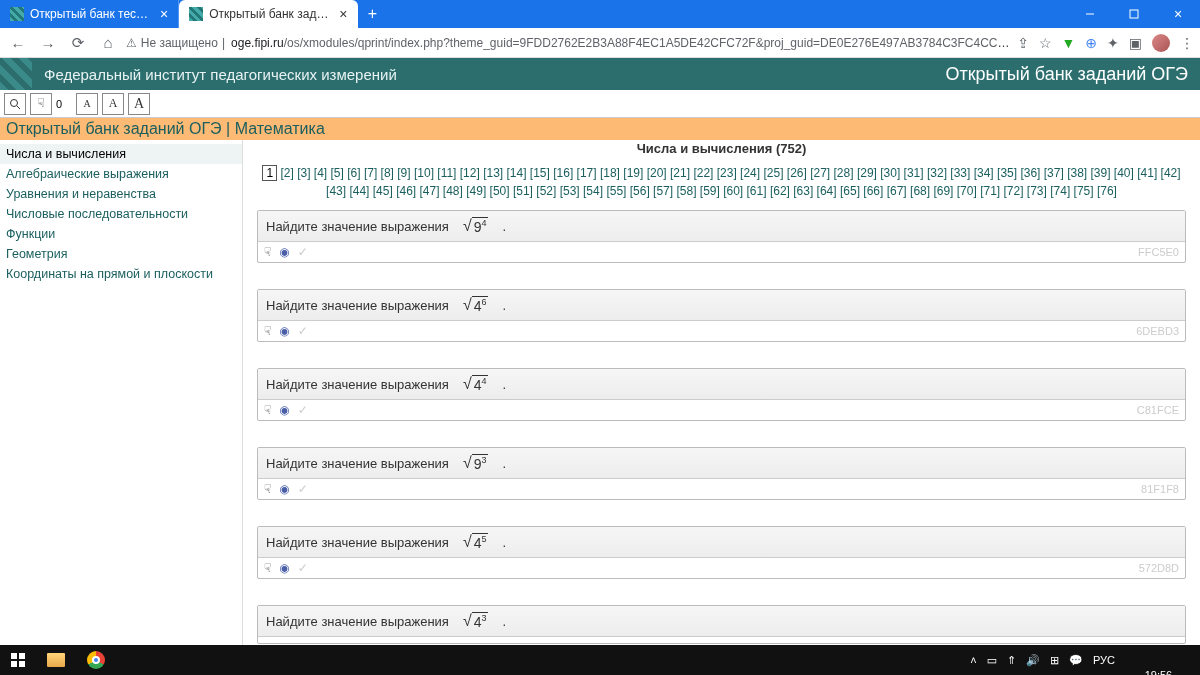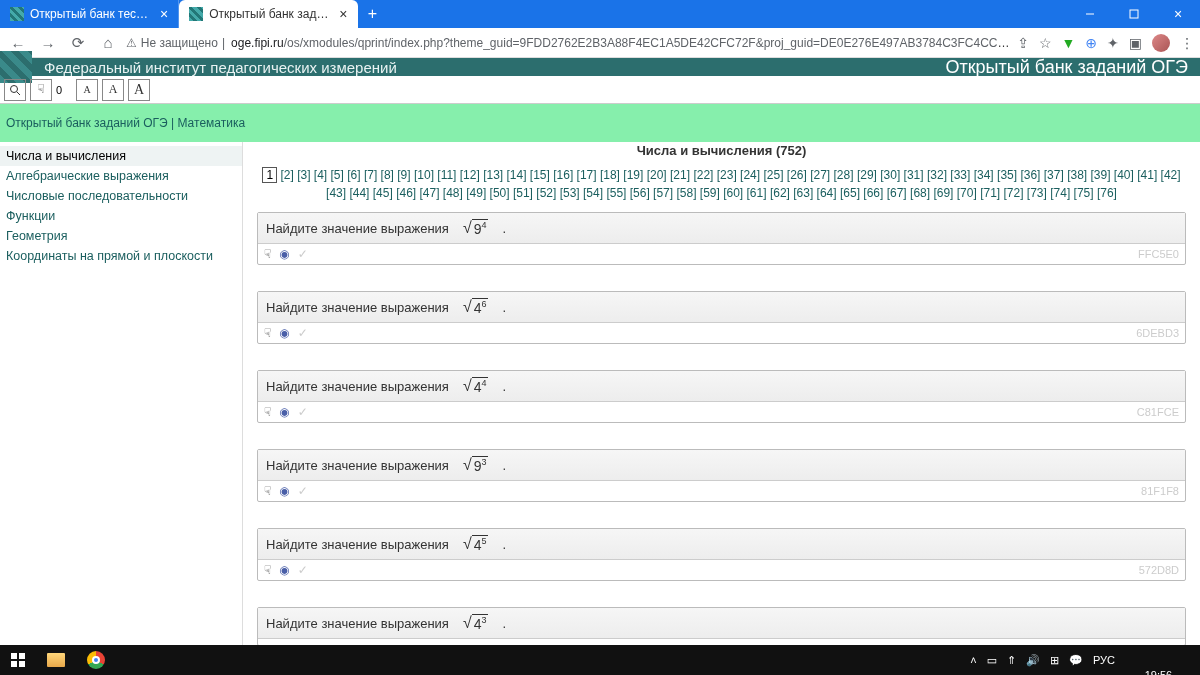--- a/index.html
+++ b/index.html
@@ -19,30 +19,30 @@
   .addrbar { height: 30px; background:#fff; border-bottom:1px solid #ddd; display:flex; align-items:center; padding:0 6px; gap:6px; }
   .navbtn { width:24px; height:24px; display:flex; align-items:center; justify-content:center; color:#5f6368; font-size:15px; }
   .warn { font-size:12px; color:#5f6368; display:flex; align-items:center; gap:4px; }
   .url { font-size:12px; color:#333; flex:1; white-space:nowrap; overflow:hidden; text-overflow:ellipsis; }
   .url .host { color:#202124; }
   .url .path { color:#5f6368; }
   .ext-icons { display:flex; gap:10px; align-items:center; color:#5f6368; font-size:14px; }
   .ext-icons span { display:inline-block; }
 
   
-  .siteheader { height: 18px; background:#2c6e6e; color:#fff; display:flex; align-items:center; }
+  .siteheader { height: 32px; background:#2c6e6e; color:#fff; display:flex; align-items:center; }
   .logo-sq { width:32px; height:32px; background:repeating-linear-gradient(45deg,#3a8a8a 0 6px,#2c6e6e 6px 12px); }
   .institute { padding:0 12px; font-size:15px; color:#e8f2f2; }
   .banktitle { margin-left:auto; padding:0 12px; font-size:18px; color:#fff; }
 
   .toolbar { height:28px; background:#fff; border-bottom:1px solid #ccc; display:flex; align-items:center; padding:0 4px; gap:4px; }
   .tbtn { border:1px solid #888; width:22px; height:22px; display:flex; align-items:center; justify-content:center; font-size:12px; color:#333; font-family:serif; }
   .sep { width:6px; }
 
-  .breadcrumb { height:38px; background:#86efac; display:flex; align-items:center; padding:0 6px; font-size:12px; color:#1a5e5e; }
+  .breadcrumb { height:22px; background:#fdba74; display:flex; align-items:center; padding:0 6px; font-size:16px; color:#1a5e5e; }
 
   
   .content { display:flex; height: calc(675px - 28px - 30px - 32px - 28px - 22px - 30px); }
   .sidebar { width:243px; border-right:1px solid #ddd; padding:4px 0; }
   .sidebar a { display:block; padding:3px 6px; font-size:12.5px; color:#1a5e5e; text-decoration:none; }
   .sidebar a.active { background:#eef3f3; color:#000; }
   .main { flex:1; padding:1px 14px; overflow:hidden; }
 
   .sectitle { text-align:center; font-size:13px; font-weight:bold; color:#333; margin-bottom:8px; }
 
@@ -146,20 +146,21 @@
 </div>
 
 <div class="breadcrumb">
   <span>Открытый банк заданий ОГЭ | Математика</span>
 </div>
 
 <div class="content">
   <div class="sidebar" id="sidebar">
       <a class="active">Числа и вычисления</a>
       <a>Алгебраические выражения</a>
+      <a>Уравнения и неравенства</a>
       <a>Числовые последовательности</a>
       <a>Функции</a>
       <a>Геометрия</a>
       <a>Координаты на прямой и плоскости</a>
     </div>
   <div class="main">
     <div class="sectitle">Числа и вычисления (752)</div>
     <div class="pager" id="pager"><span class="cur">1</span> <span>[2]</span> <span>[3]</span> <span>[4]</span> <span>[5]</span> <span>[6]</span> <span>[7]</span> <span>[8]</span> <span>[9]</span> <span>[10]</span> <span>[11]</span> <span>[12]</span> <span>[13]</span> <span>[14]</span> <span>[15]</span> <span>[16]</span> <span>[17]</span> <span>[18]</span> <span>[19]</span> <span>[20]</span> <span>[21]</span> <span>[22]</span> <span>[23]</span> <span>[24]</span> <span>[25]</span> <span>[26]</span> <span>[27]</span> <span>[28]</span> <span>[29]</span> <span>[30]</span> <span>[31]</span> <span>[32]</span> <span>[33]</span> <span>[34]</span> <span>[35]</span> <span>[36]</span> <span>[37]</span> <span>[38]</span> <span>[39]</span> <span>[40]</span> <span>[41]</span> <span>[42]</span> <span>[43]</span> <span>[44]</span> <span>[45]</span> <span>[46]</span> <span>[47]</span> <span>[48]</span> <span>[49]</span> <span>[50]</span> <span>[51]</span> <span>[52]</span> <span>[53]</span> <span>[54]</span> <span>[55]</span> <span>[56]</span> <span>[57]</span> <span>[58]</span> <span>[59]</span> <span>[60]</span> <span>[61]</span> <span>[62]</span> <span>[63]</span> <span>[64]</span> <span>[65]</span> <span>[66]</span> <span>[67]</span> <span>[68]</span> <span>[69]</span> <span>[70]</span> <span>[71]</span> <span>[72]</span> <span>[73]</span> <span>[74]</span> <span>[75]</span> <span>[76]</span> </div>
     <div id="tasks">
         <div class="task">

